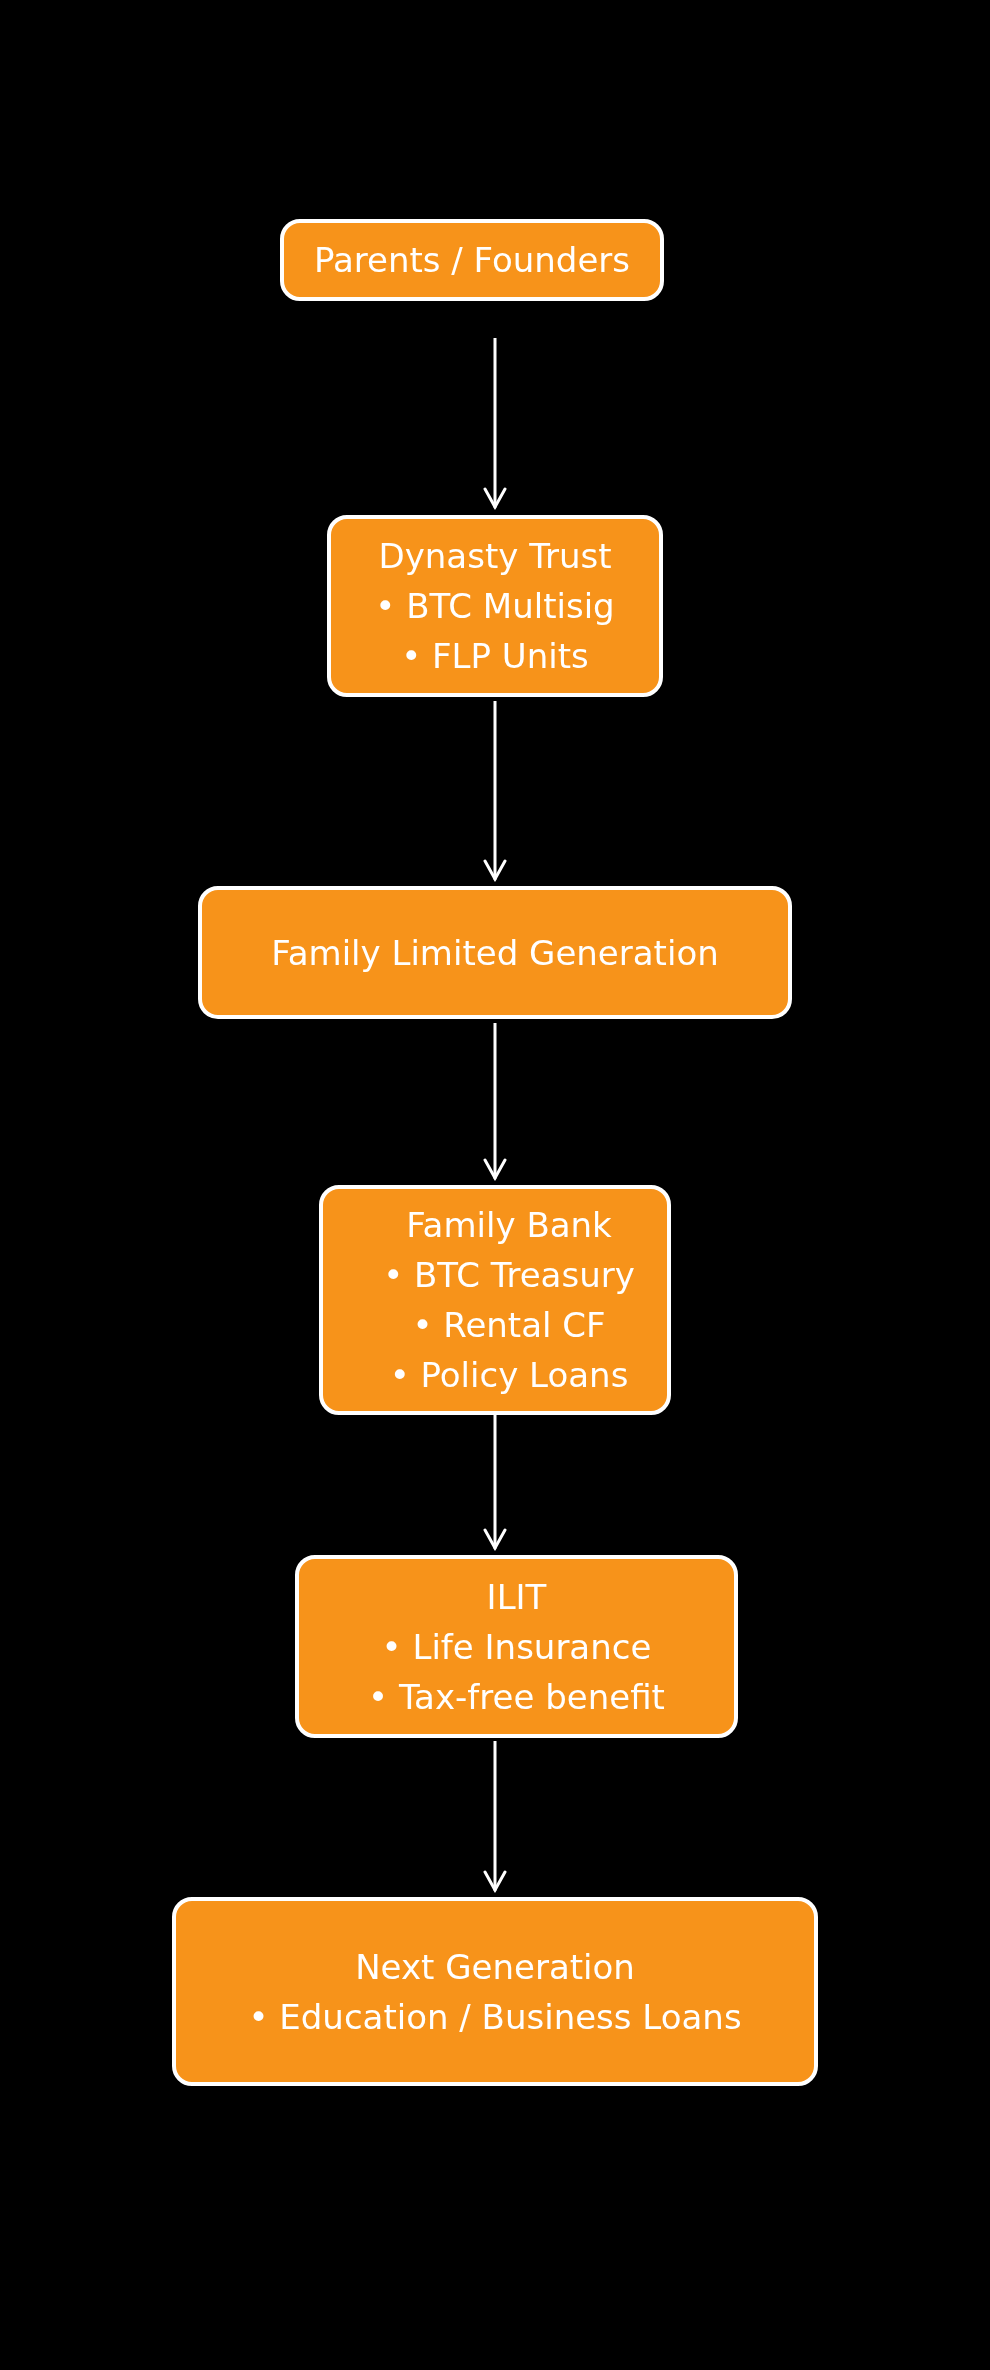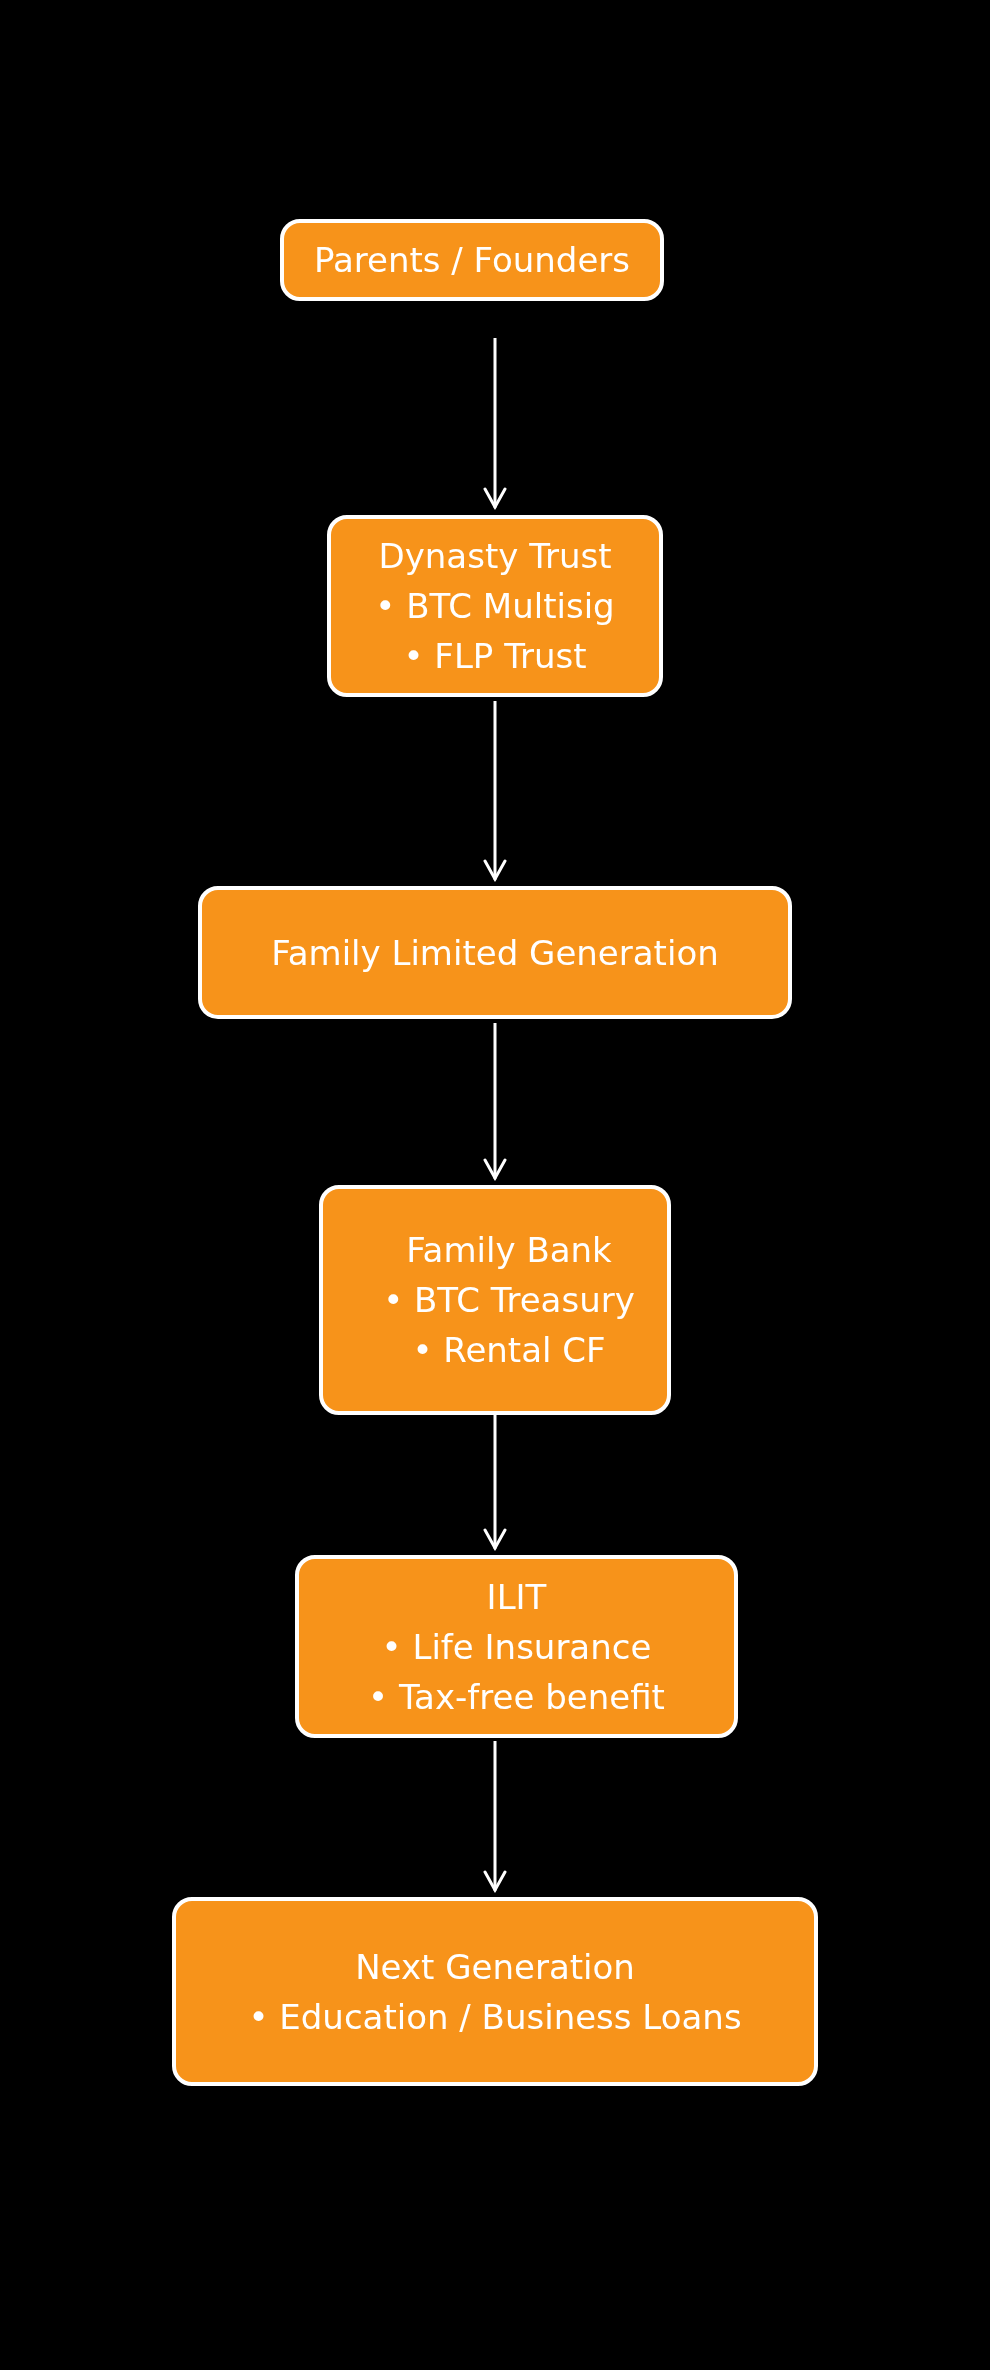--- a/index.html
+++ b/index.html
@@ -59,41 +59,42 @@
   </div>
 
   <svg class="arrow a1" width="26" height="172" viewBox="0 0 26 172">
     <line x1="13" y1="0" x2="13" y2="169" stroke="#FFFFFF" stroke-width="3" stroke-linecap="round"></line>
     <polyline points="3,151 13,169 23,151" fill="none" stroke="#FFFFFF" stroke-width="3" stroke-linecap="round"></polyline>
   </svg>
 
   <div class="node" id="n1">
     <span class="line">Dynasty Trust</span>
     <span class="line">• BTC Multisig</span>
-    <span class="line">• FLP Trust</span>
+    <span class="line">• FLP Units</span>
   </div>
 
   <svg class="arrow a2" width="26" height="181" viewBox="0 0 26 181">
     <line x1="13" y1="0" x2="13" y2="178" stroke="#FFFFFF" stroke-width="3" stroke-linecap="round"></line>
     <polyline points="3,160 13,178 23,160" fill="none" stroke="#FFFFFF" stroke-width="3" stroke-linecap="round"></polyline>
   </svg>
 
   <div class="node" id="n2">
     <span class="line">Family Limited Generation</span>
   </div>
 
   <svg class="arrow a3" width="26" height="158" viewBox="0 0 26 158">
     <line x1="13" y1="0" x2="13" y2="155" stroke="#FFFFFF" stroke-width="3" stroke-linecap="round"></line>
     <polyline points="3,137 13,155 23,137" fill="none" stroke="#FFFFFF" stroke-width="3" stroke-linecap="round"></polyline>
   </svg>
 
   <div class="node" id="n3">
     <span class="line">Family Bank</span>
     <span class="line">• BTC Treasury</span>
     <span class="line">• Rental CF</span>
+    <span class="line">• Policy Loans</span>
   </div>
 
   <svg class="arrow a4" width="26" height="138" viewBox="0 0 26 138">
     <line x1="13" y1="0" x2="13" y2="135" stroke="#FFFFFF" stroke-width="3" stroke-linecap="round"></line>
     <polyline points="3,117 13,135 23,117" fill="none" stroke="#FFFFFF" stroke-width="3" stroke-linecap="round"></polyline>
   </svg>
 
   <div class="node" id="n4">
     <span class="line">ILIT</span>
     <span class="line">• Life Insurance</span>

